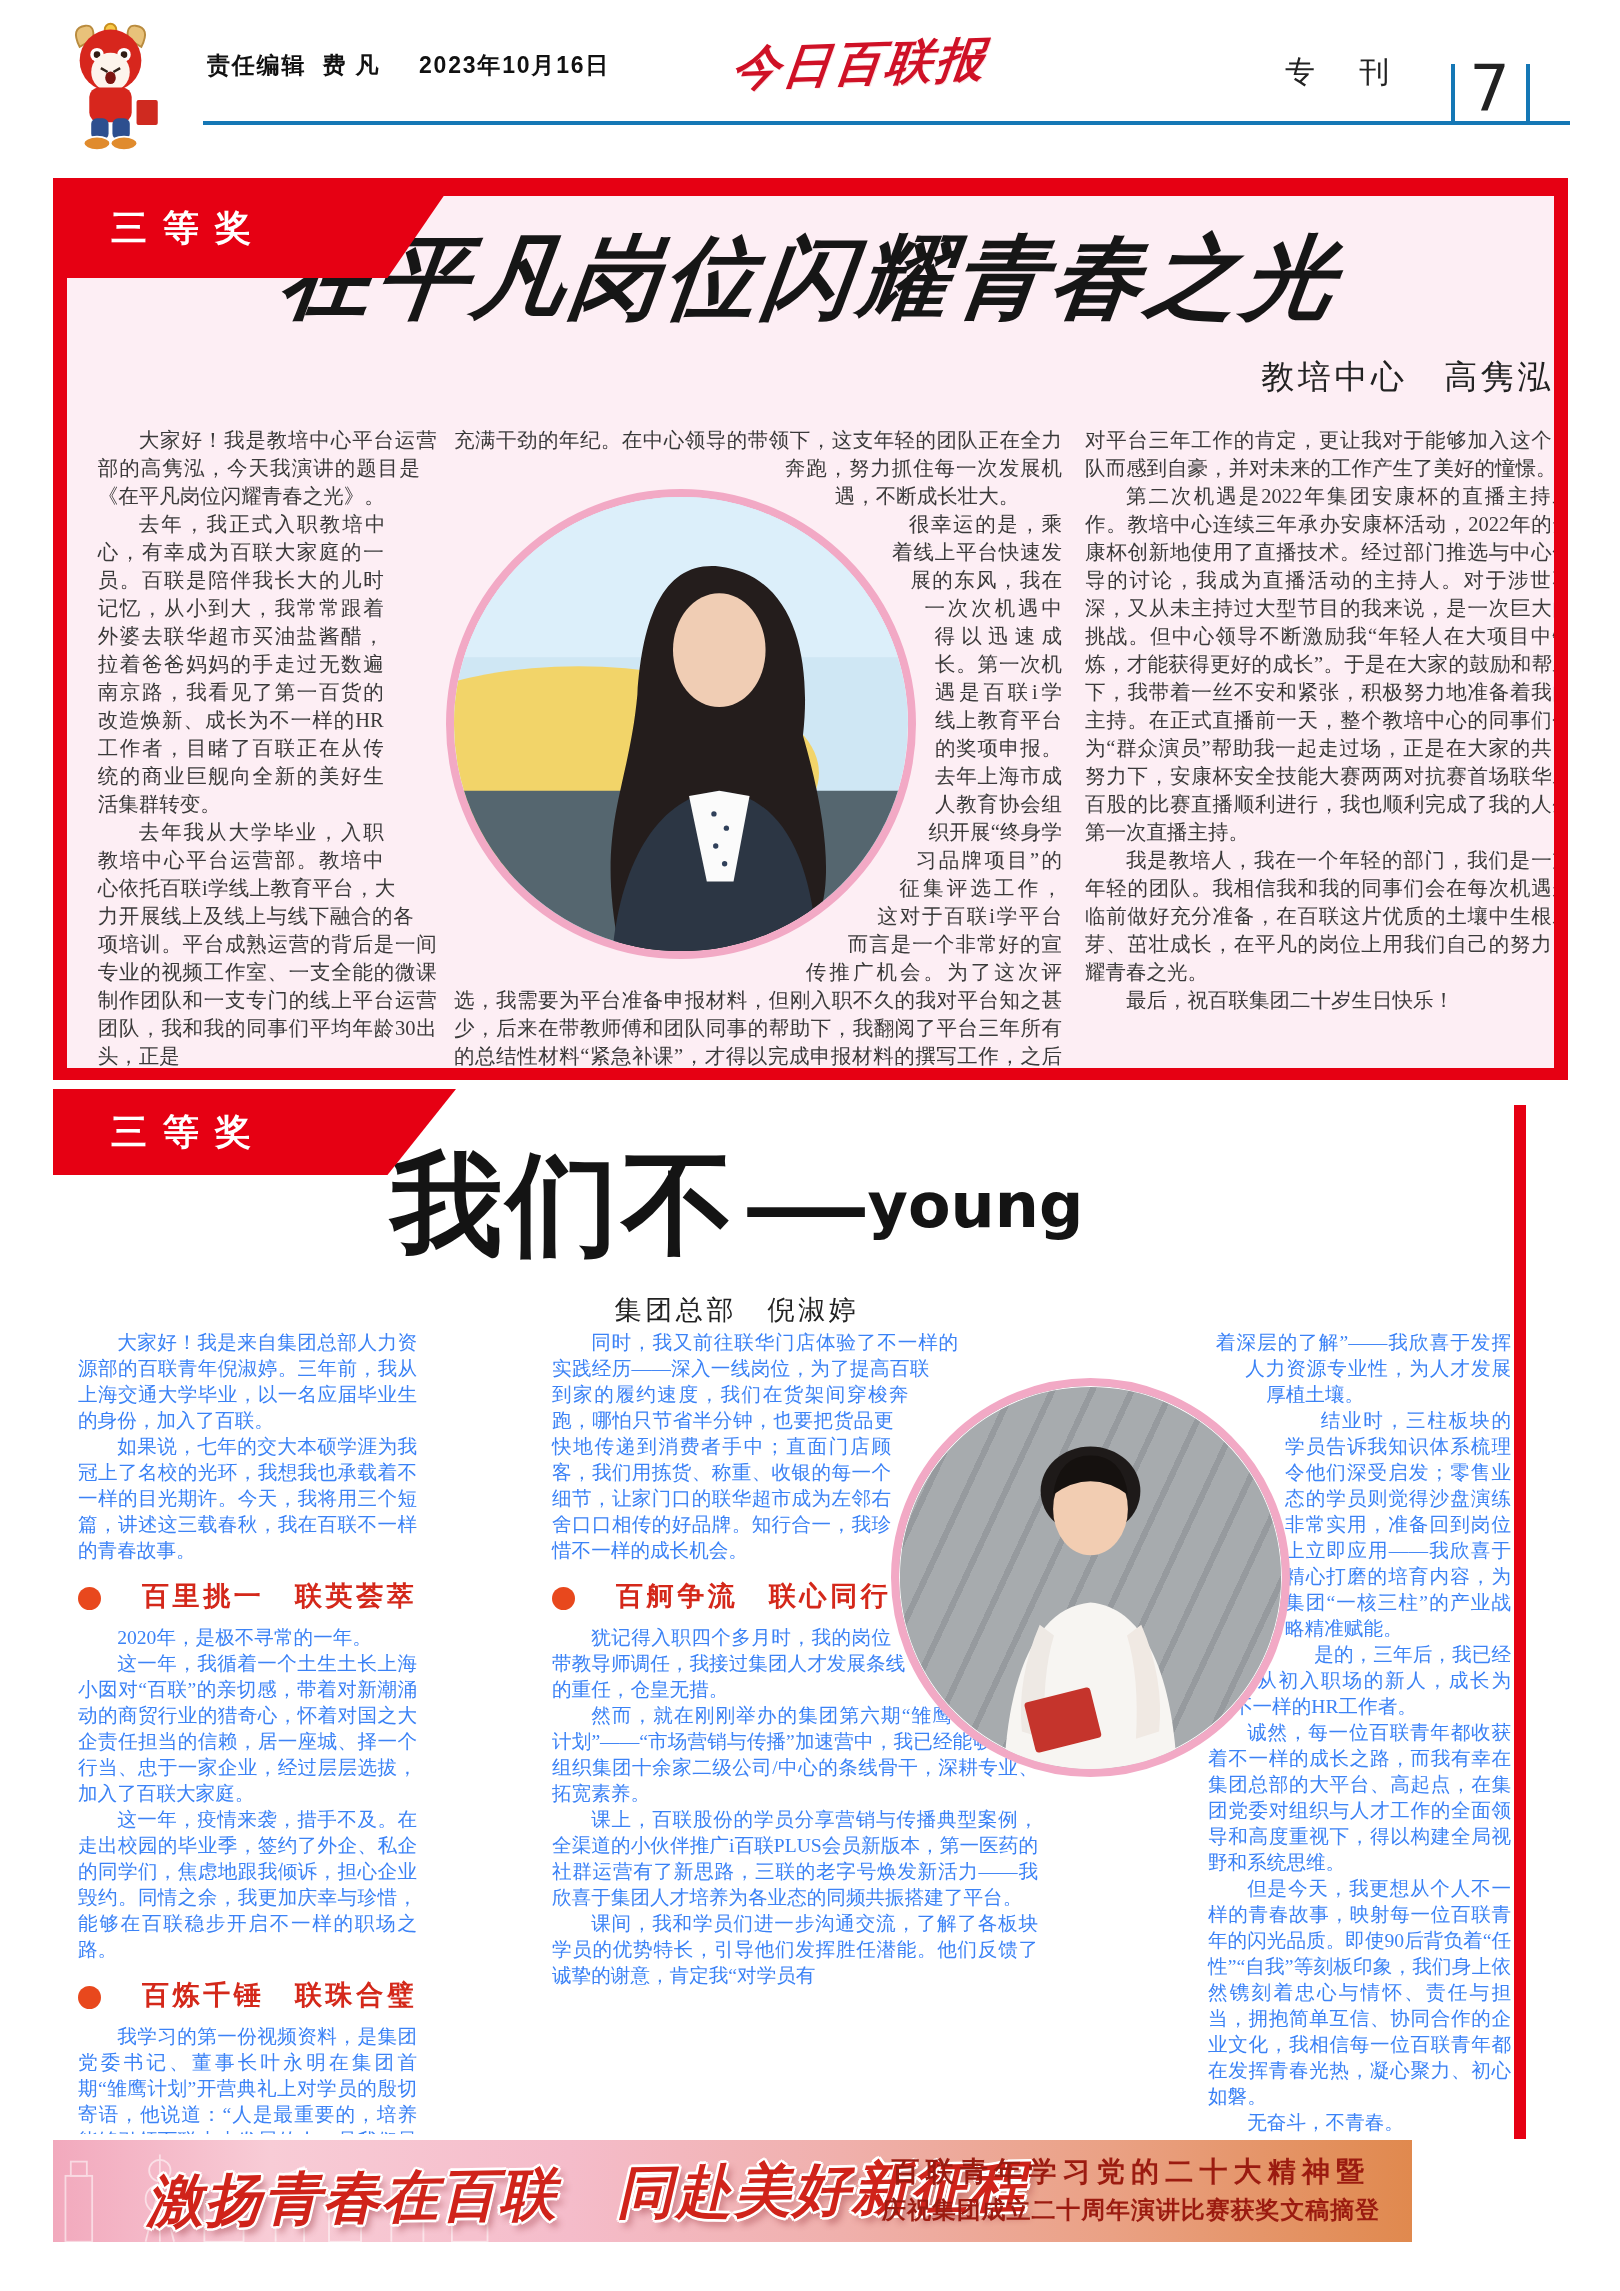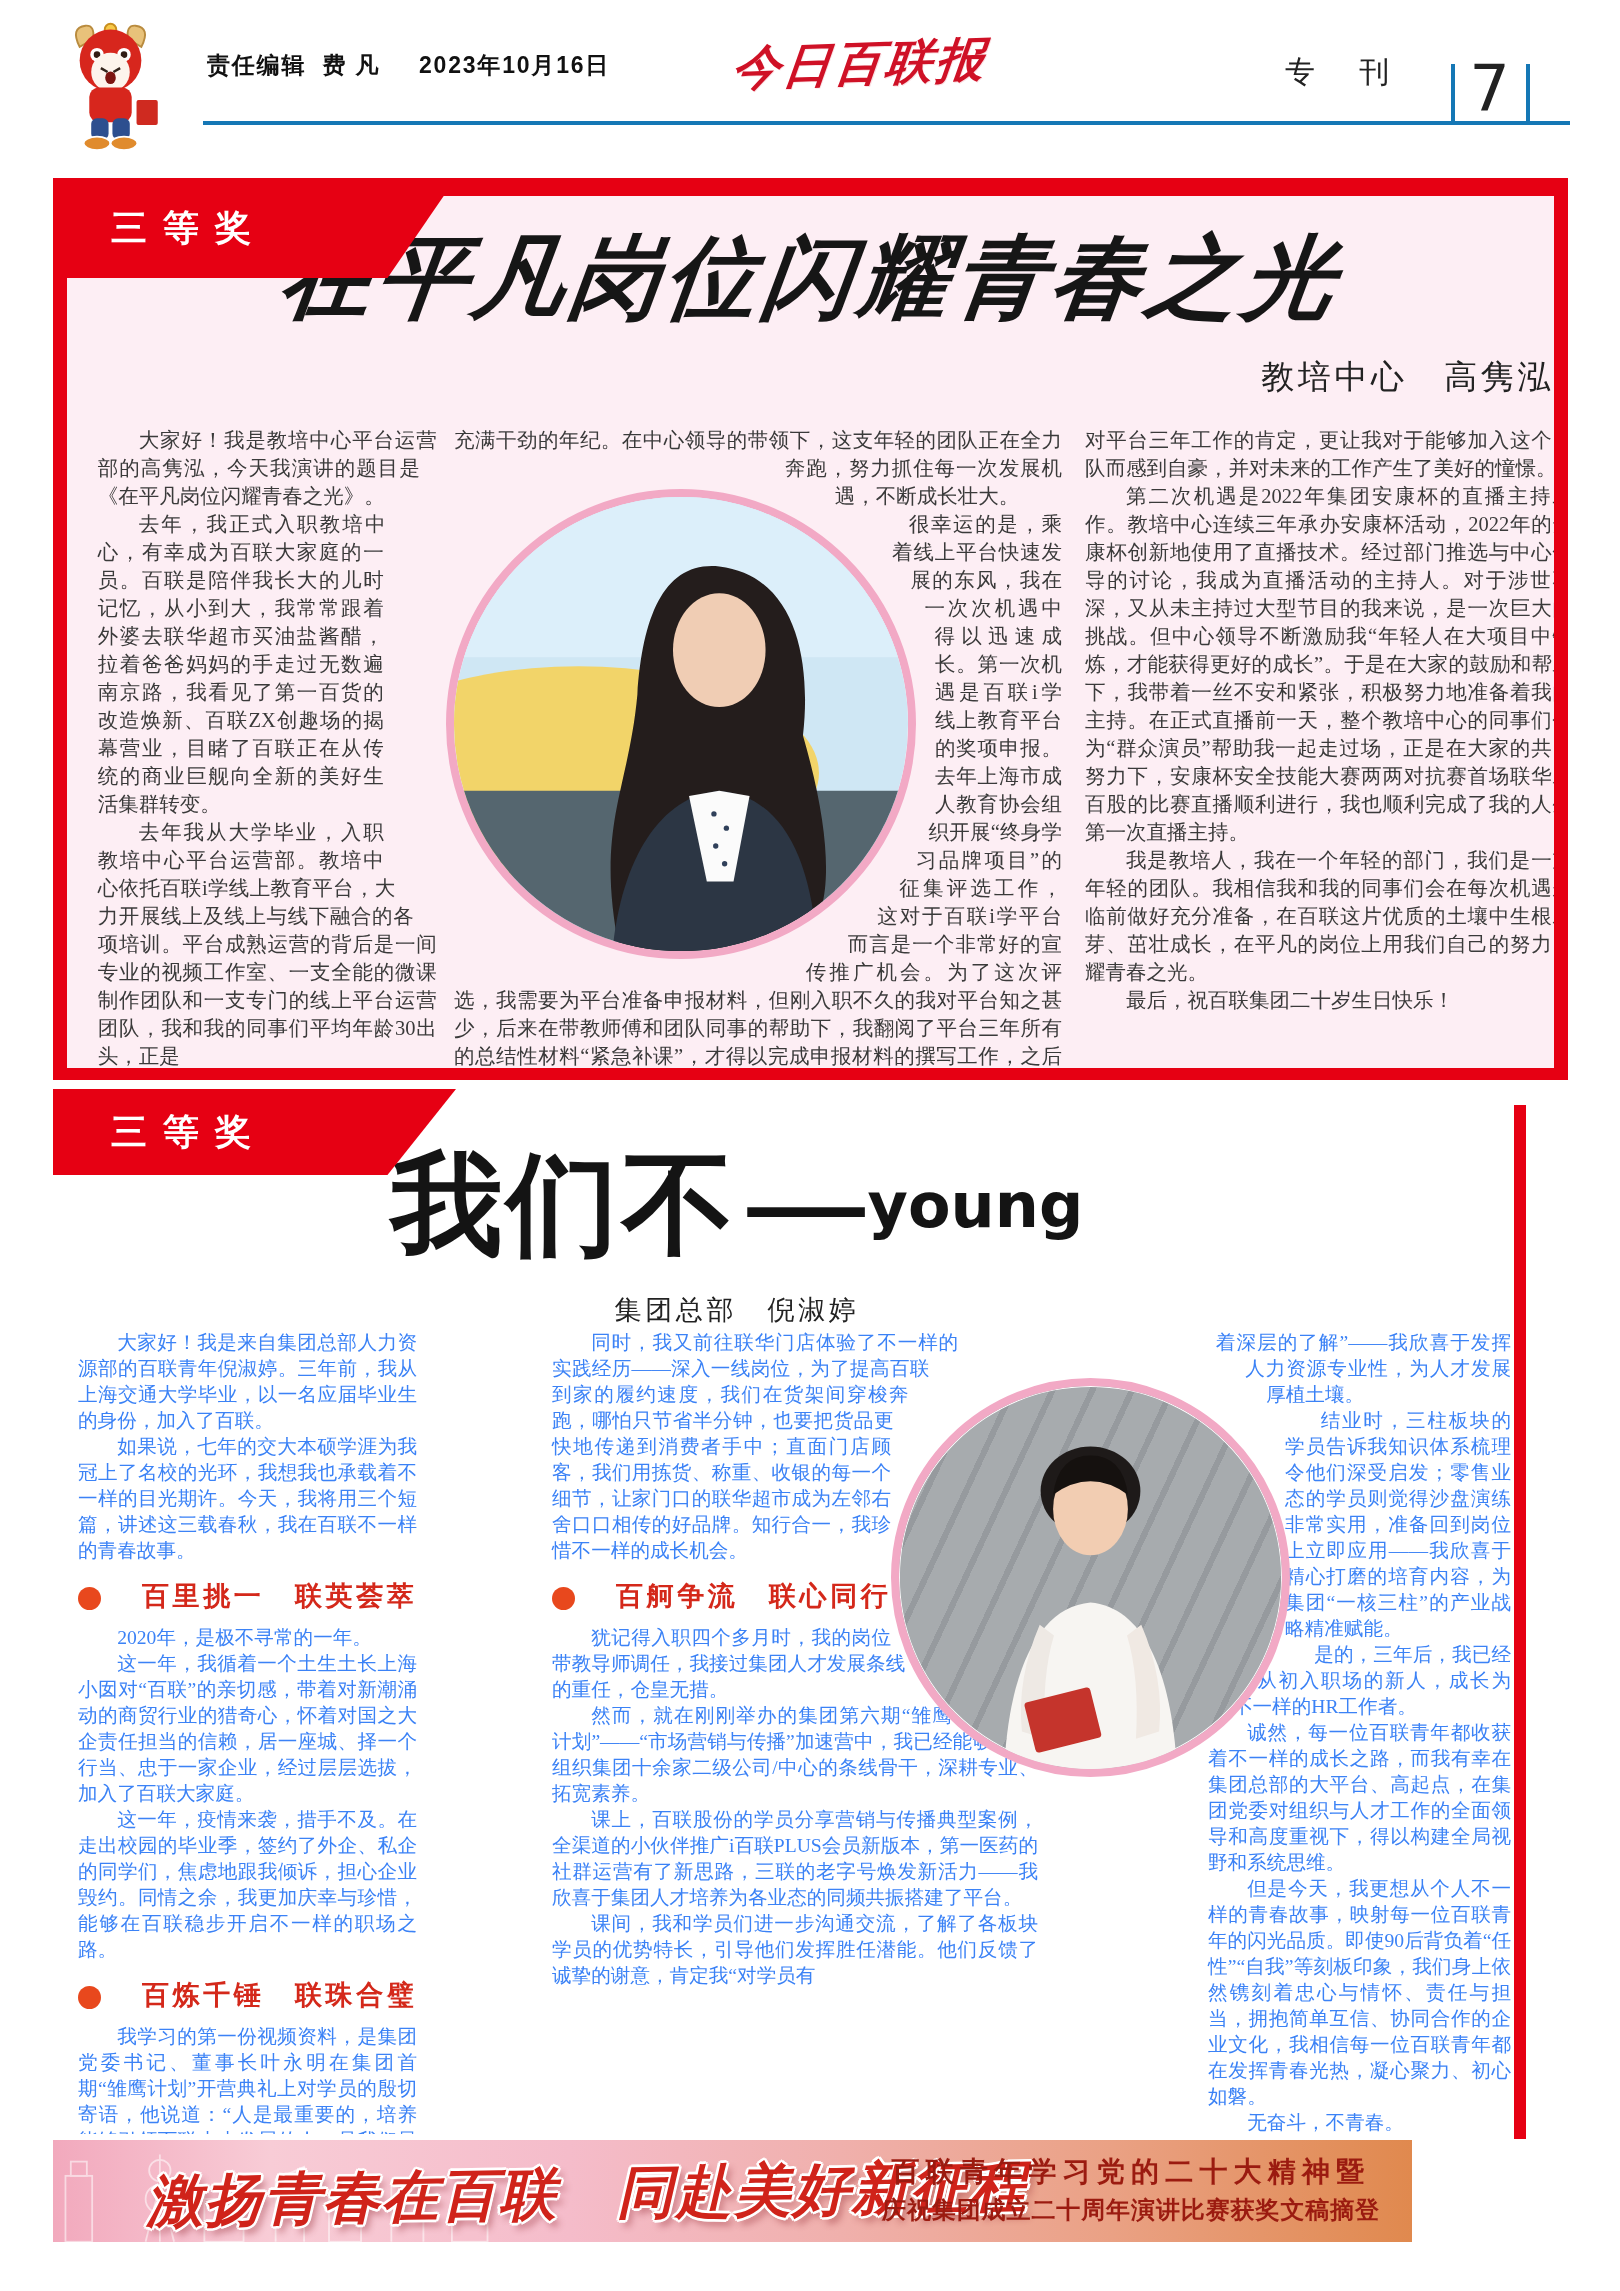--- a/index.html
+++ b/index.html
@@ -144,21 +144,21 @@
   <div class="pgnum-bar bar-r"></div>
   <div class="blue-rule"></div>
 
   <div class="panel1">
     <div class="a1-title">在平凡岗位闪耀青春之光</div>
     <div class="a1-byline">教培中心　高隽泓</div>
     <div class="a1-cols">
       <div class="col a1c1">
         <div class="intrude-r"></div>
       <p>大家好！我是教培中心平台运营部的高隽泓，今天我演讲的题目是《在平凡岗位闪耀青春之光》。</p>
-          <p>去年，我正式入职教培中心，有幸成为百联大家庭的一员。百联是陪伴我长大的儿时记忆，从小到大，我常常跟着外婆去联华超市买油盐酱醋，拉着爸爸妈妈的手走过无数遍南京路，我看见了第一百货的改造焕新、百联ZX创趣场的揭幕营业，目睹了百联正在从传统的商业巨舰向全新的美好生活集群转变。</p>
+          <p>去年，我正式入职教培中心，有幸成为百联大家庭的一员。百联是陪伴我长大的儿时记忆，从小到大，我常常跟着外婆去联华超市买油盐酱醋，拉着爸爸妈妈的手走过无数遍南京路，我看见了第一百货的改造焕新、成长为不一样的HR工作者，目睹了百联正在从传统的商业巨舰向全新的美好生活集群转变。</p>
           <p>去年我从大学毕业，入职教培中心平台运营部。教培中心依托百联i学线上教育平台，大力开展线上及线上与线下融合的各项培训。平台成熟运营的背后是一间专业的视频工作室、一支全能的微课制作团队和一支专门的线上平台运营团队，我和我的同事们平均年龄30出头，正是</p>
         </div>
       <div class="col a1c2">
         <div class="photo1-float">
           <div class="disc disc1">
             <svg viewBox="0 0 510 510" width="454" height="454">
               <rect width="510" height="510" fill="#cfe7f4"></rect>
               <rect y="0" width="510" height="180" fill="#dceffa"></rect>
               <ellipse cx="140" cy="310" rx="270" ry="120" fill="#f2d469"></ellipse>
               <rect y="330" width="510" height="180" fill="#55666f"></rect>

